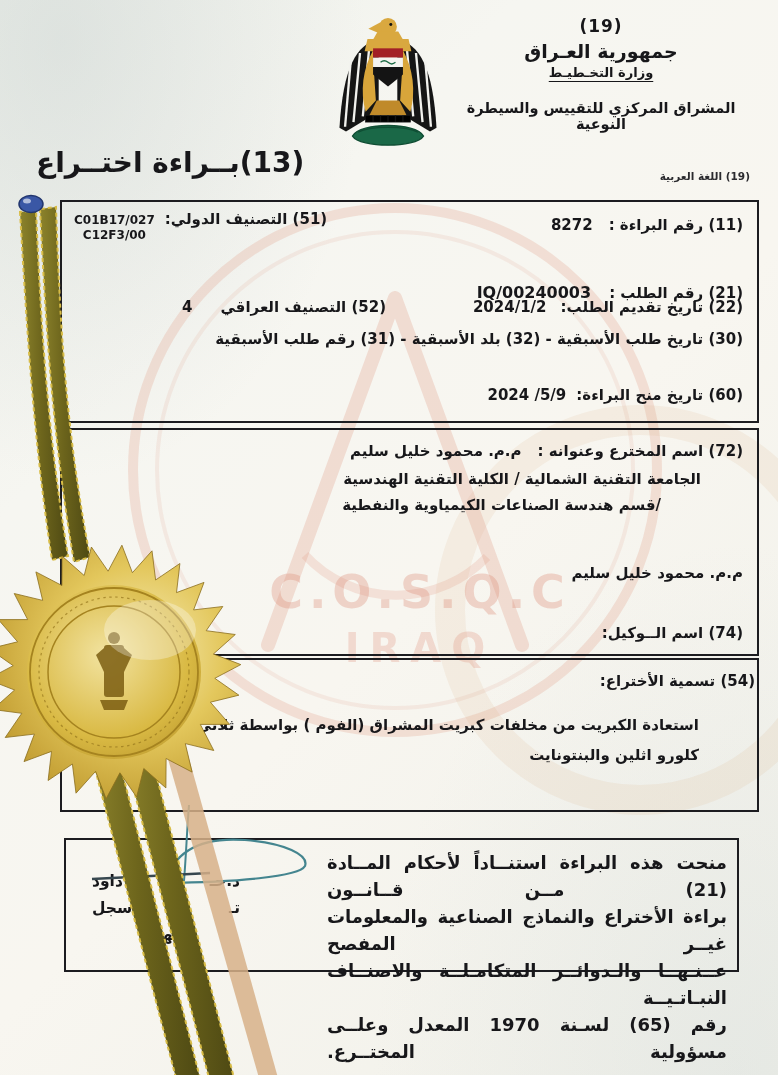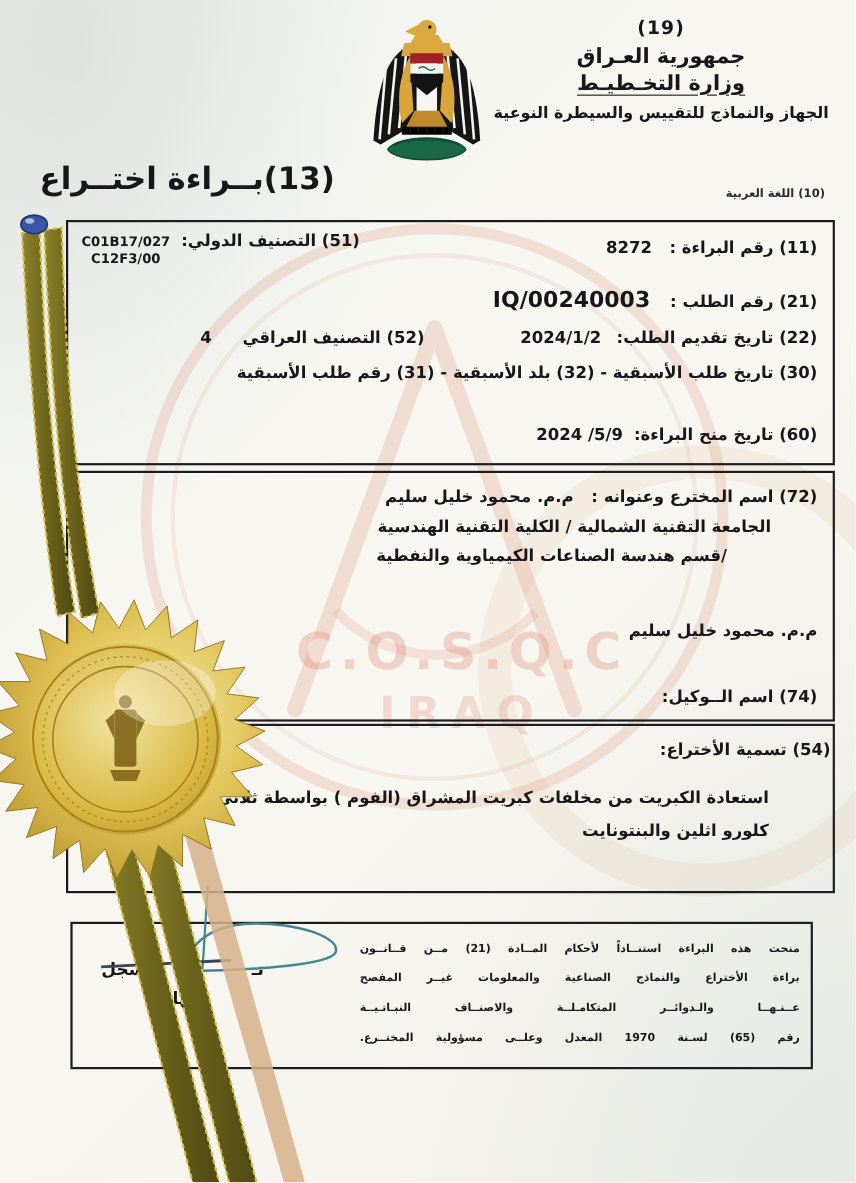--- a/index.html
+++ b/index.html
@@ -14,21 +14,21 @@
   }
   svg{display:block;}
   .wm{position:absolute;left:0;top:0;z-index:0;pointer-events:none;}
   .printed{position:absolute;inset:0;z-index:1;}
   .siglayer{position:absolute;left:0;top:0;z-index:2;pointer-events:none;}
   .decor{position:absolute;left:0;top:0;z-index:3;pointer-events:none;}
 
   .header{position:absolute;top:16px;right:22px;width:310px;direction:rtl;text-align:center;font-weight:bold;}
   .h-code{font-size:17px;letter-spacing:1px;margin-bottom:4px;}
   .h-country{font-size:19px;margin-bottom:3px;}
-  .h-ministry{font-size:19px;margin-bottom:8px;text-decoration:underline;text-underline-offset:4px;}
+  .h-ministry{font-size:13px;margin-bottom:20px;text-decoration:underline;text-underline-offset:4px;}
   .h-agency{font-size:14.5px;}
 
   .emblem{position:absolute;left:332px;top:10px;}
 
   .doc-title{position:absolute;left:36px;top:146px;direction:rtl;font-size:28px;font-weight:bold;letter-spacing:1px;}
   .lang-note{position:absolute;right:28px;top:170px;direction:rtl;font-size:10.5px;font-weight:bold;color:#2a2a2e;}
 
   .box{position:absolute;border:2.5px solid #1c1c20;direction:rtl;}
   .box1{left:60px;top:200px;width:695px;height:219px;}
   .box2{left:60px;top:428px;width:695px;height:224px;}
@@ -37,37 +37,37 @@
 
   .field{position:absolute;display:flex;direction:rtl;align-items:baseline;font-weight:bold;font-size:15px;white-space:nowrap;}
   .field .lbl{white-space:nowrap;}
   .field .val{white-space:nowrap;}
   .ltr{direction:ltr;unicode-bidi:isolate;}
 
   .f11{top:14px;right:14px;gap:16px;}
   .f51{top:8px;left:12px;gap:10px;}
   .f51 .vals{direction:ltr;text-align:center;font-size:12px;line-height:1.25;font-weight:bold;}
   .f21{top:58px;right:14px;gap:18px;font-size:15px;}
-  .f21 .val{font-size:20px;}
+  .f21 .val{font-size:16px;margin-top:23px;}
   .f22{top:96px;right:14px;gap:14px;}
   .f52{top:96px;left:120px;gap:28px;}
   .f30{top:128px;right:14px;}
   .f45{top:184px;right:14px;gap:10px;}
 
   .f72{top:12px;right:14px;gap:16px;}
   .addr1{top:40px;right:56px;}
   .addr2{top:66px;right:96px;}
   .f73{top:134px;right:14px;gap:18px;}
   .f74{top:194px;right:14px;}
 
   .f54{top:12px;right:2px;}
   .inv1{top:56px;right:58px;}
   .inv2{top:86px;right:58px;}
 
-  .legal{position:absolute;top:9px;right:10px;width:400px;font-weight:bold;font-size:10px;line-height:27px;direction:rtl;}
+  .legal{position:absolute;top:9px;right:10px;width:400px;font-weight:bold;font-size:18px;line-height:27px;direction:rtl;}
   .legal .lline{text-align:justify;text-align-last:justify;}
   .signatory{position:absolute;top:28px;left:16px;width:168px;direction:rtl;text-align:center;font-weight:bold;font-size:15.5px;line-height:27px;}
   .sig-row{display:flex;direction:rtl;justify-content:space-between;padding:0 10px;}
 </style>
 </head>
 <body>
 
 <div class="page">
 
   <svg class="wm" width="778" height="1075" viewBox="0 0 778 1075">
@@ -106,25 +106,25 @@
       <rect x="36" y="112" width="48" height="7" fill="#ececе6" stroke="#151515" stroke-width="0.8"></rect>
       <path d="M44 112 V119 M52 112 V119 M60 112 V119 M68 112 V119 M76 112 V119" stroke="#151515" stroke-width="1.4"></path>
       <path d="M22 134 C30 119 90 119 98 134 C90 147 30 147 22 134 Z" fill="#1a6847" stroke="#0f4d33" stroke-width="1.5"></path>
       <path d="M28 130 C40 123 80 123 92 130" stroke="#0f4d33" stroke-width="1.2" fill="none"></path>
     </svg>
 
     <div class="header">
       <div class="h-code">(19)</div>
       <div class="h-country">جمهورية العـراق</div>
       <div class="h-ministry">وزارة التخـطيـط</div>
-      <div class="h-agency">الجهاز والنماذج للتقييس والسيطرة النوعية</div>
+      <div class="h-agency">المشراق المركزي للتقييس والسيطرة النوعية</div>
     </div>
 
     <div class="doc-title">(13)بــراءة اختــراع</div>
-    <div class="lang-note">(10) اللغة العربية</div>
+    <div class="lang-note">(19) اللغة العربية</div>
 
     <div class="box box1">
       <div class="field f11">
         <span class="lbl">(11) رقم البراءة :</span>
         <span class="val">8272</span>
       </div>
       <div class="field f51">
         <span class="lbl">(51) التصنيف الدولي:</span>
         <span class="vals">
           <div>C01B17/027</div>
@@ -184,20 +184,24 @@
     </div>
 
     <div class="box box4">
       <div class="legal">
         <div class="lline">منحت هذه البراءة استنــاداً لأحكام المــادة (21) مــن قــانــون</div>
         <div class="lline">براءة الأختراع والنماذج الصناعية والمعلومات غيــر المفصح</div>
         <div class="lline">عــنـهــا والـدوائــر المتكامـلــة والاصنــاف النبـاتـيــة</div>
         <div class="lline">رقم (65) لسـنة 1970 المعدل وعلــى مسؤولية المختــرع.</div>
       </div>
       <div class="signatory">
+        <div class="sig-row">
+          <span>د.حـ</span>
+          <span>داود</span>
+        </div>
         <div class="sig-row">
           <span>تـ</span>
           <span>سجل</span>
         </div>
         <div>جهاز</div>
       </div>
     </div>
   </div>
 
   <svg class="siglayer" width="778" height="1075" viewBox="0 0 778 1075">

